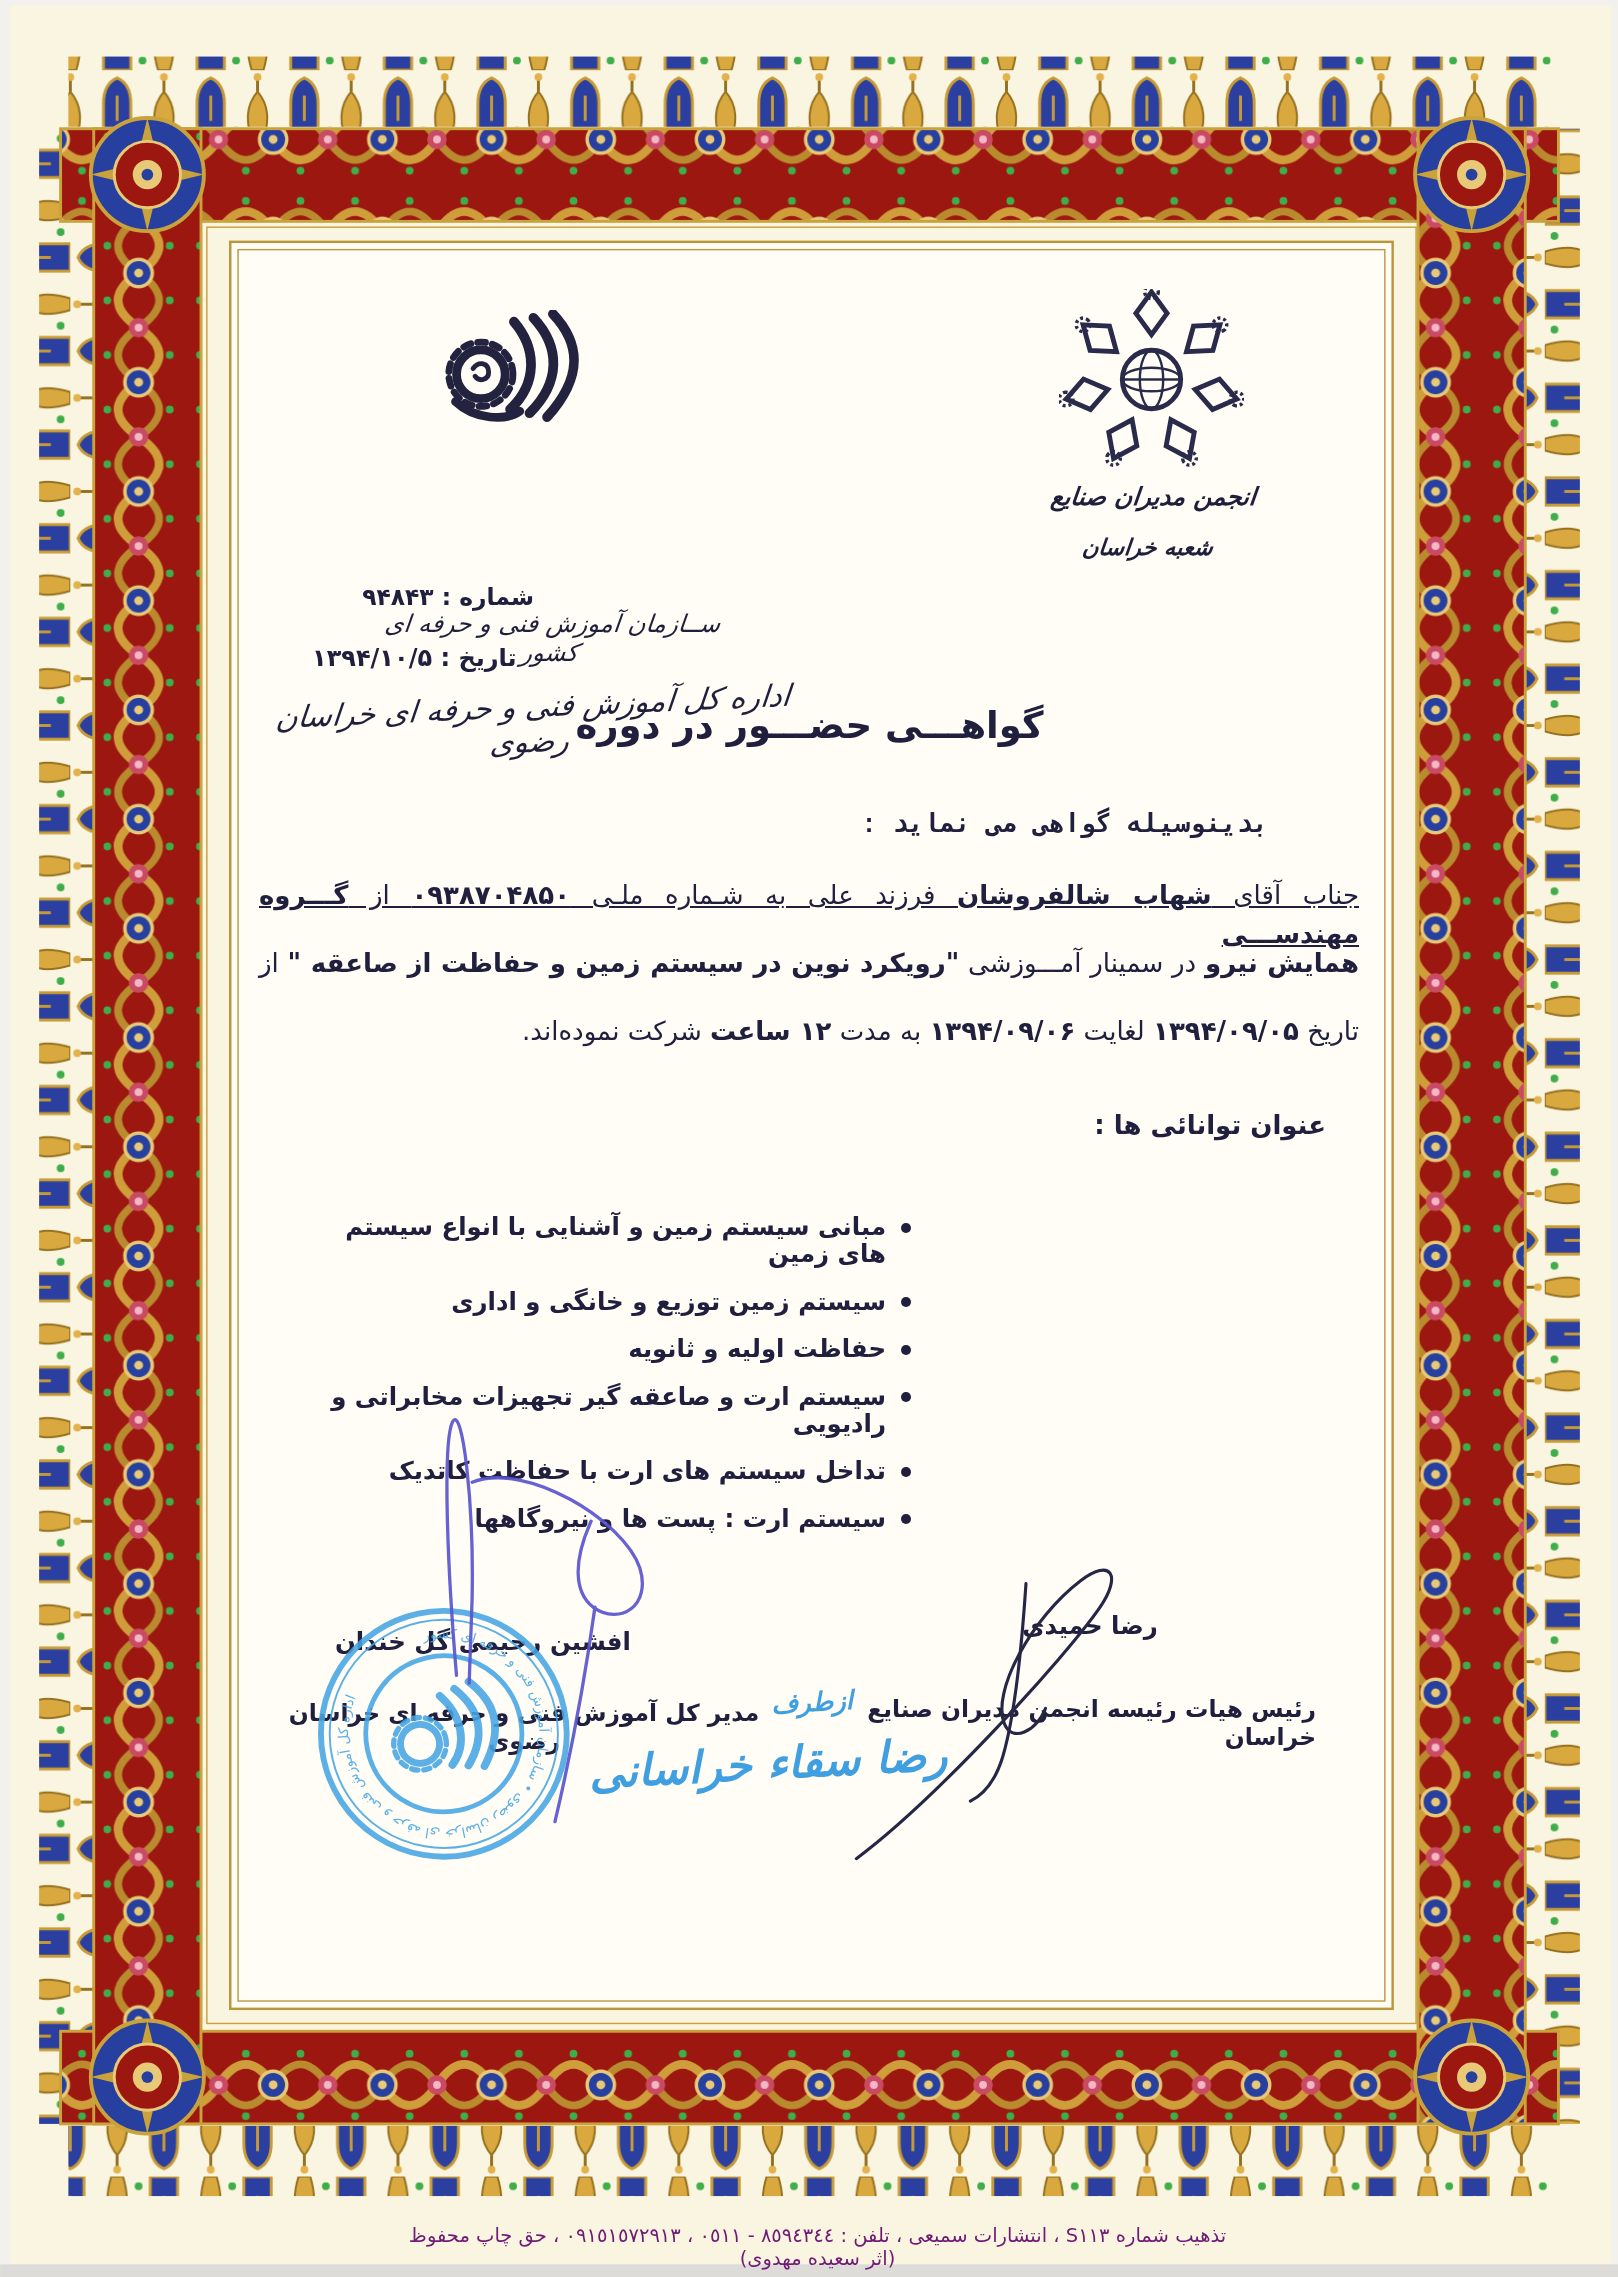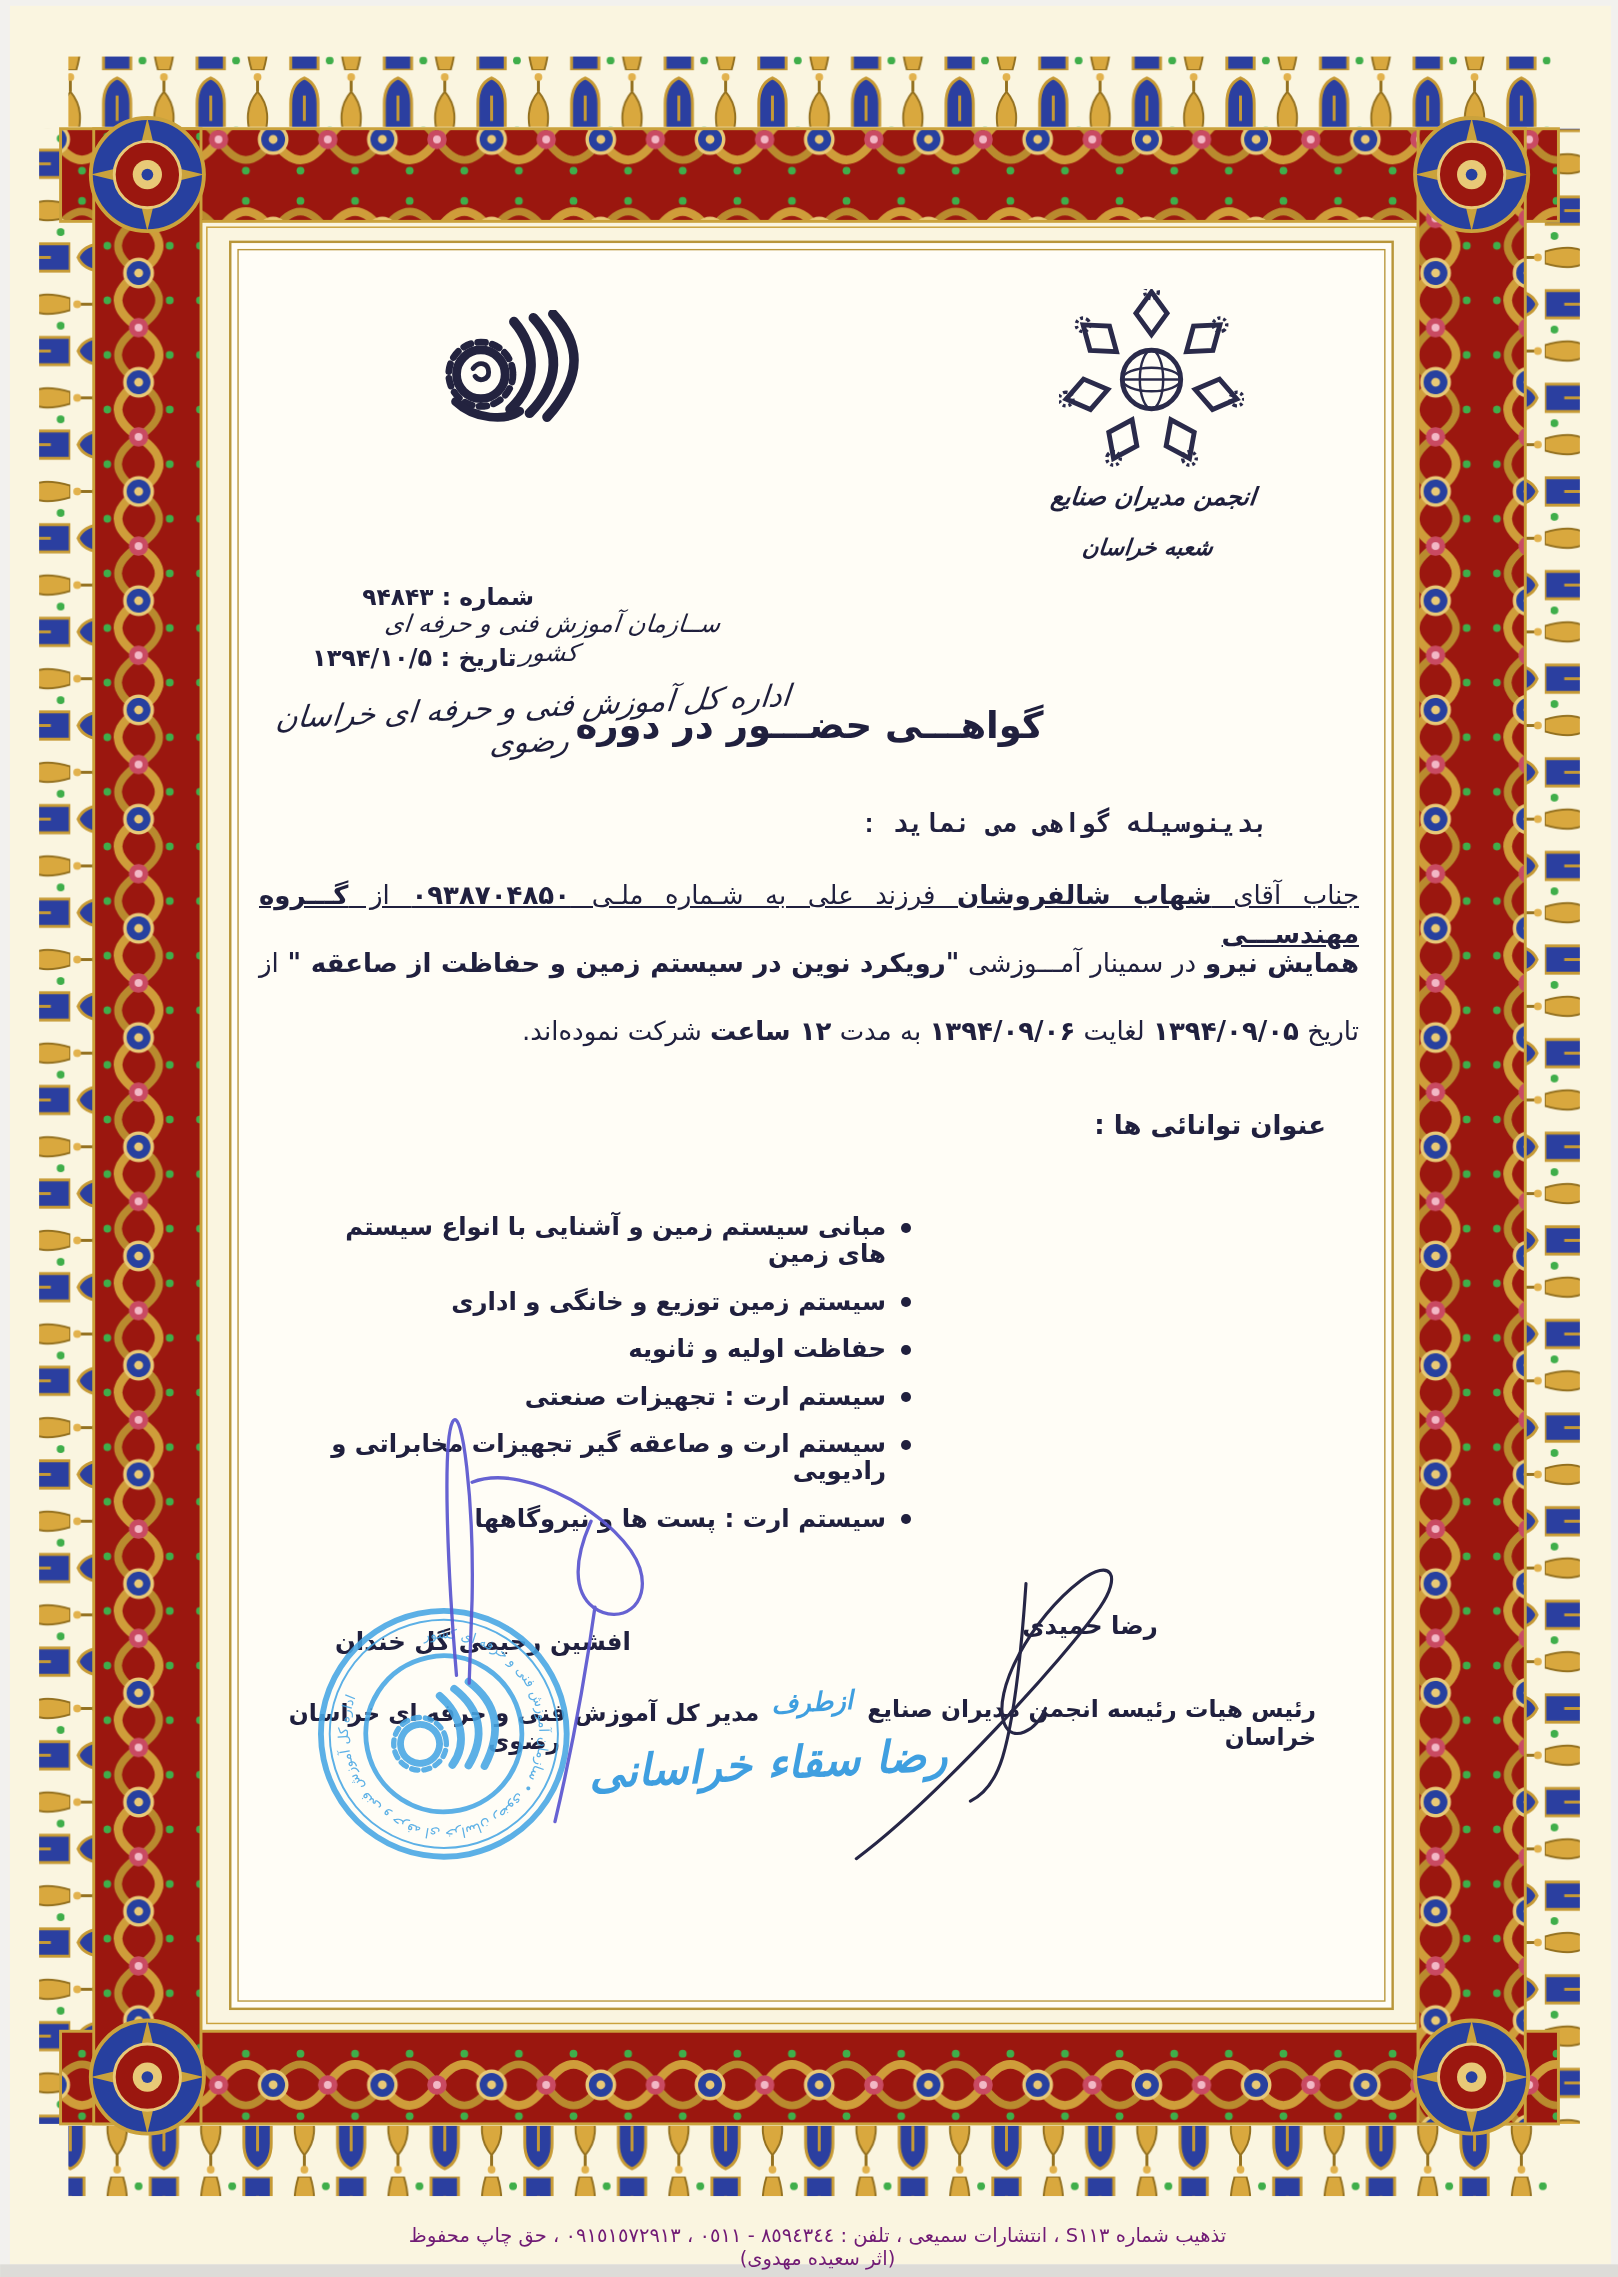--- a/index.html
+++ b/index.html
@@ -169,22 +169,22 @@
   </div>
   <div class="blk body-line rtl" style="left:259px;top:1012px;text-align:right;">
     <span>تاریخ </span><b>۱۳۹۴/۰۹/۰۵</b><span> لغایت </span><b>۱۳۹۴/۰۹/۰۶</b><span> به مدت </span><b>۱۲ ساعت</b><span> شرکت نموده‌اند.</span>
   </div>
 
   <div class="blk rtl bold" style="left:1014px;top:1110px;width:312px;text-align:right;font-size:26px;">عنوان توانائی ها :</div>
   <ul class="bullets blk" style="left:322px;top:1213px;width:597px;">
     <li>مبانی سیستم زمین و آشنایی با انواع سیستم های زمین</li>
     <li>سیستم زمین توزیع و خانگی و اداری</li>
     <li>حفاظت اولیه و ثانویه</li>
-    <li>سیستم ارت : تجهیزات صنعتی</li>
     <li>سیستم ارت و صاعقه گیر تجهیزات مخابراتی و رادیویی</li>
+    <li>تداخل سیستم های ارت با حفاظت کاتدیک</li>
     <li>سیستم ارت : پست ها و نیروگاهها</li>
   </ul>
 
   <div class="blk rtl bold" style="left:985px;top:1611px;width:210px;text-align:center;font-size:24.4px;">رضا حمیدی</div>
   <div class="blk rtl bold" style="left:328px;top:1627px;width:310px;text-align:center;font-size:24.4px;">افشین رحیمی گل خندان</div>
 
   <div class="blk rtl bold" style="left:848px;top:1695px;width:468px;text-align:right;font-size:23.4px;">رئیس هیات رئیسه انجمن مدیران صنایع خراسان</div>
   <div class="blk lightblue pen-note rtl" style="left:763px;top:1687px;width:98px;text-align:center;font-size:26px;">ازطرف</div>
   <div class="blk rtl bold" style="left:281px;top:1699px;width:486px;text-align:center;font-size:23.4px;">مدیر کل آموزش فنی و حرفه ای خراسان رضوی</div>
 

